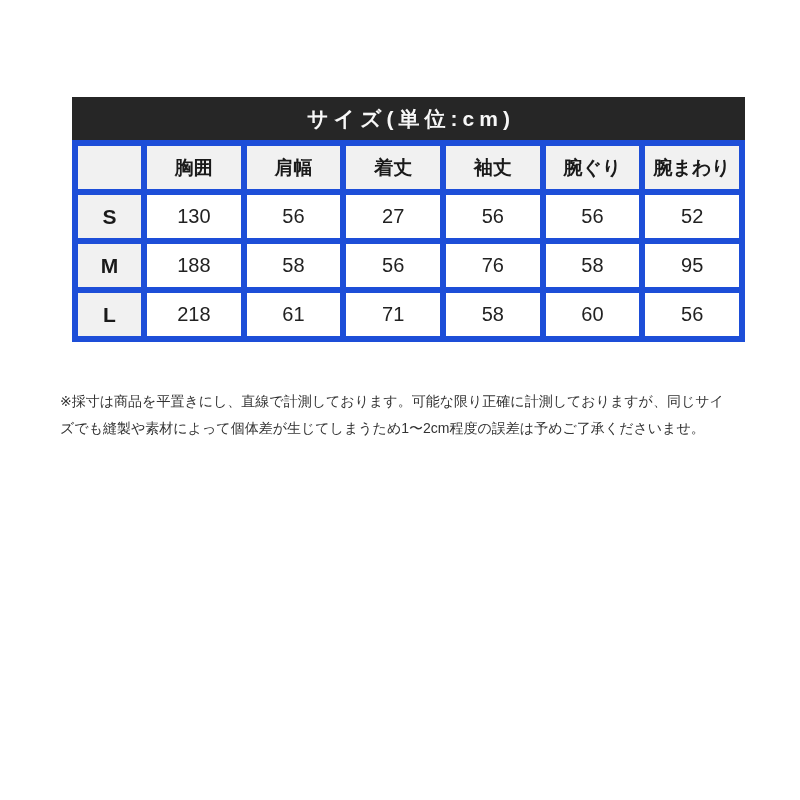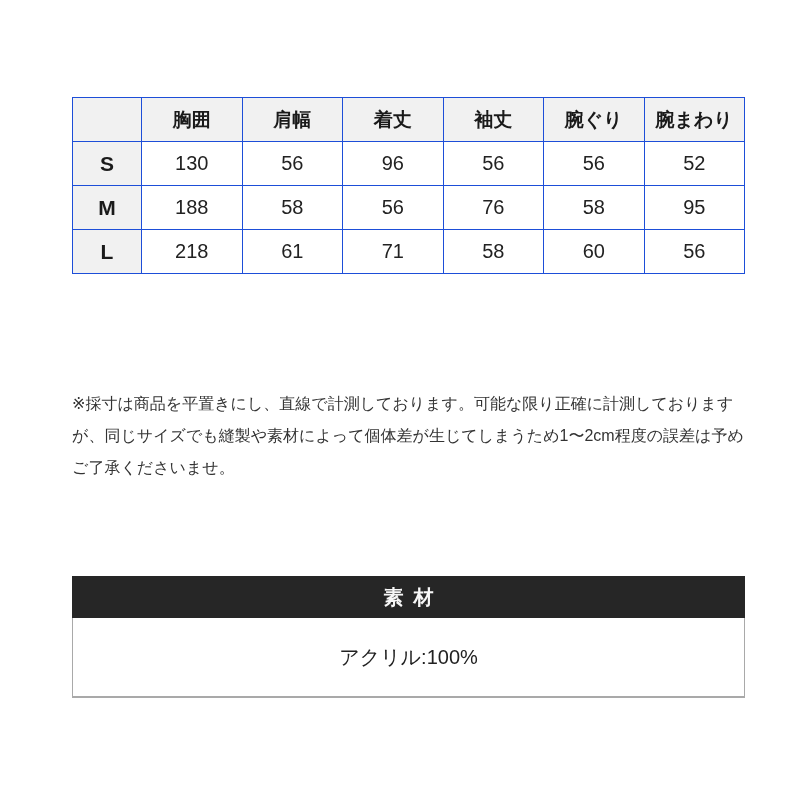--- a/index.html
+++ b/index.html
@@ -38,21 +38,21 @@
     text-indent: 5px;
   }
   table.size-table {
     width: 100%;
     border-collapse: collapse;
     table-layout: fixed;
   }
   table.size-table col.label-col { width: 69px; }
   table.size-table th,
   table.size-table td {
-    border: 1px solid #1d4ed8;
+    border: 6px solid #1d4ed8;
     height: 43px;
     text-align: center;
     vertical-align: middle;
     padding: 0;
   }
   table.size-table thead th {
     background: #f1f1f1;
     font-size: 19px;
     font-weight: bold;
     color: #1a1a1a;
@@ -67,24 +67,24 @@
     background: #ffffff;
     font-size: 20px;
     font-weight: normal;
     color: #222222;
     margin-top: 38px;
   }
 
   
   .note {
     position: absolute;
-    left: 72px;
+    left: 60px;
     width: 672px;
-    font-size: 16px;
-    line-height: 32px;
+    font-size: 14px;
+    line-height: 27px;
     color: #333333;
     margin: 0;
     text-align: left;
     word-break: break-all;
   }
   .note-1 { top: 388px; }
   .note-2 { top: 494px; }
 
   
   .material-section {
@@ -111,20 +111,21 @@
     font-size: 20px;
     color: #222222;
   }
 </style>
 </head>
 <body>
 
 <div class="page">
 
   <section class="size-section">
+    <div class="black-bar size-title-bar">サイズ(単位:cm)</div>
 
     <table class="size-table">
       <colgroup>
         <col class="label-col">
         <col>
           <col>
           <col>
           <col>
           <col>
           <col>
@@ -138,21 +139,21 @@
           <th>袖丈</th>
           <th>腕ぐり</th>
           <th>腕まわり</th>
         </tr>
       </thead>
       <tbody>
         <tr>
           <th>S</th>
           <td>130</td>
           <td>56</td>
-          <td>96</td>
+          <td>27</td>
           <td>56</td>
           <td>56</td>
           <td>52</td>
         </tr>
         <tr>
           <th>M</th>
           <td>188</td>
           <td>58</td>
           <td>56</td>
           <td>76</td>
@@ -168,18 +169,14 @@
           <td>60</td>
           <td>56</td>
         </tr>
       </tbody>
     </table>
   </section>
 
   <p class="note note-1">※採寸は商品を平置きにし、直線で計測しております。可能な限り正確に計測しておりますが、同じサイズでも縫製や素材によって個体差が生じてしまうため1〜2cm程度の誤差は予めご了承くださいませ。</p>
 
 
-  <section class="material-section">
-    <div class="black-bar material-title-bar">素材</div>
-    <div class="material-body">アクリル:100%</div>
-  </section>
 
 </div>
 
 </body></html>

